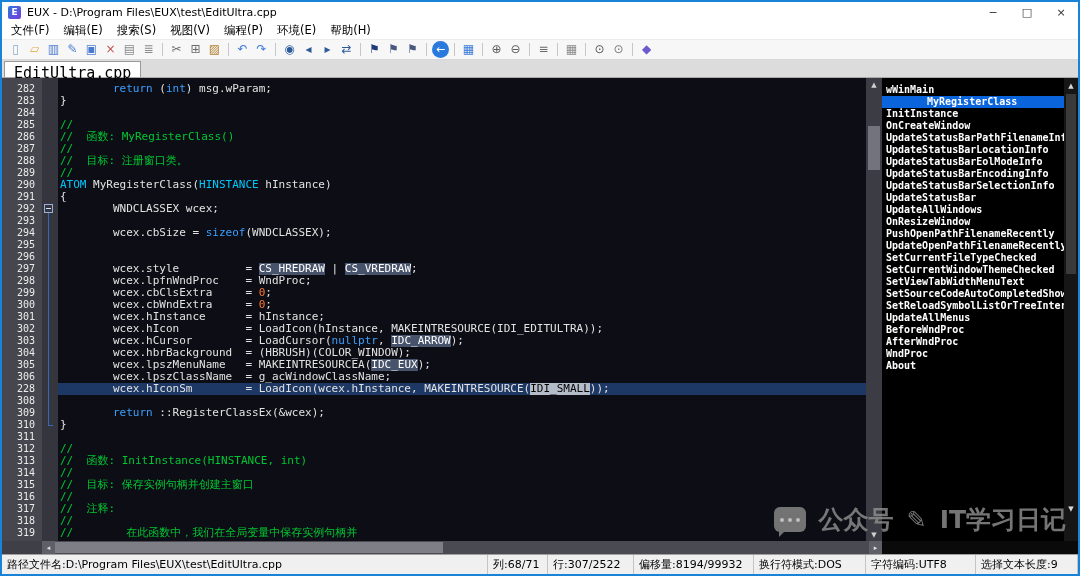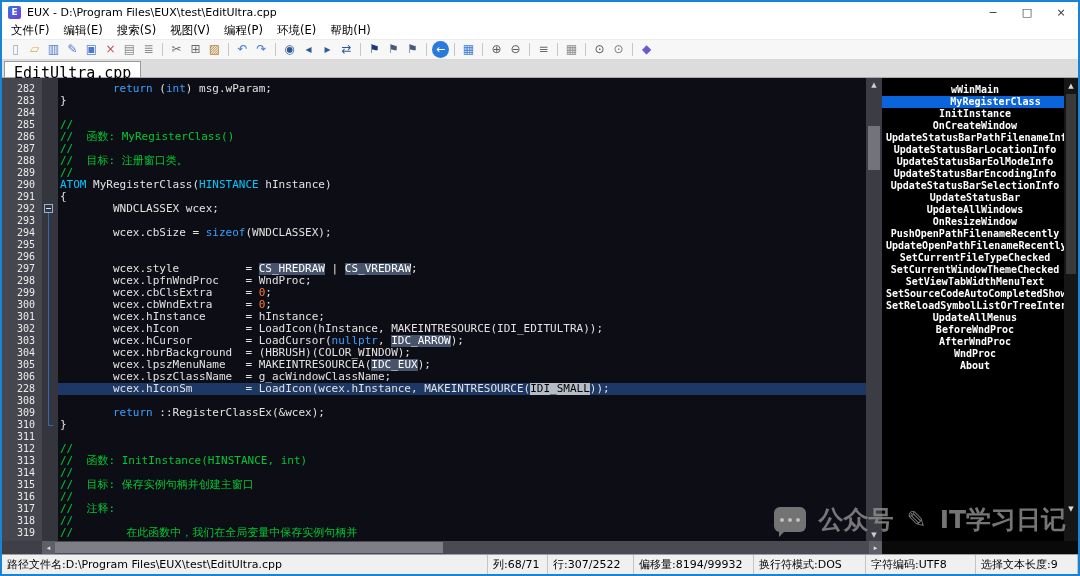--- a/index.html
+++ b/index.html
@@ -54,21 +54,21 @@
   .fold-line{position:absolute;left:6px;top:0;bottom:0;width:1px;background:#3568b8;}
   .fold-corner{position:absolute;left:6px;top:0;width:5px;height:7px;border-left:1px solid #3568b8;border-bottom:1px solid #3568b8;}
 
   
   .vscroll{width:16px;flex:none;background:#3c3c44;position:relative;}
   .sb-arrow{position:absolute;left:0;width:100%;height:13px;display:flex;align-items:center;justify-content:center;font-size:7px;color:#cfcfcf;}
   .sb-up{top:0;} .sb-down{bottom:0;}
   .sb-thumb{position:absolute;left:2px;right:2px;top:48px;height:44px;background:#73737d;}
 
   
-  .funcpanel{width:182px;flex:none;background:var(--panel-bg);padding-top:6px;overflow:hidden;text-align:center;}
+  .funcpanel{width:182px;flex:none;background:var(--panel-bg);padding-top:6px;overflow:hidden;}
   .fn-item{height:12px;line-height:12px;padding-left:4px;color:#ffffff;
     font-family:"DejaVu Sans Mono",monospace;font-size:10px;font-weight:bold;white-space:pre;overflow:hidden;}
   .fn-item.sel{background:var(--panel-highlight);padding-left:45px;}
   .pvscroll{width:14px;flex:none;background:#161616;position:relative;}
   .pv-arrow{position:absolute;left:0;width:100%;height:12px;display:flex;align-items:center;justify-content:center;font-size:7px;color:#d8d8d8;}
   .pv-up{top:2px;} .pv-down{bottom:26px;}
   .pv-thumb{position:absolute;left:2px;right:2px;top:16px;height:180px;background:#3a3a3a;}
 
   
   .bottomstrip{display:flex;height:13px;background:#0a0a0a;}

